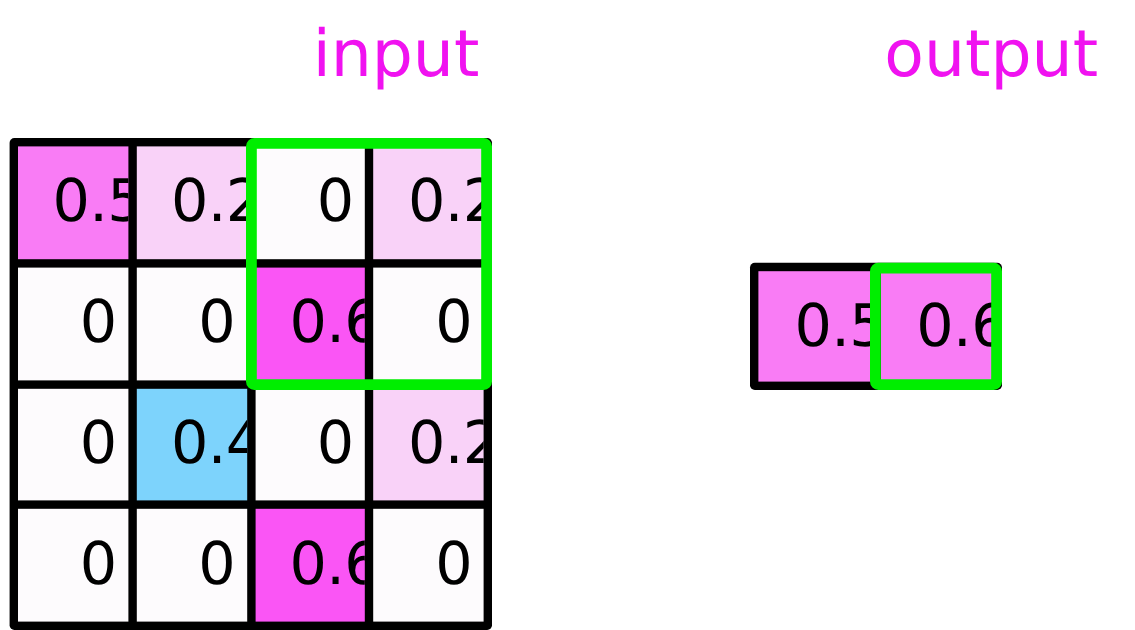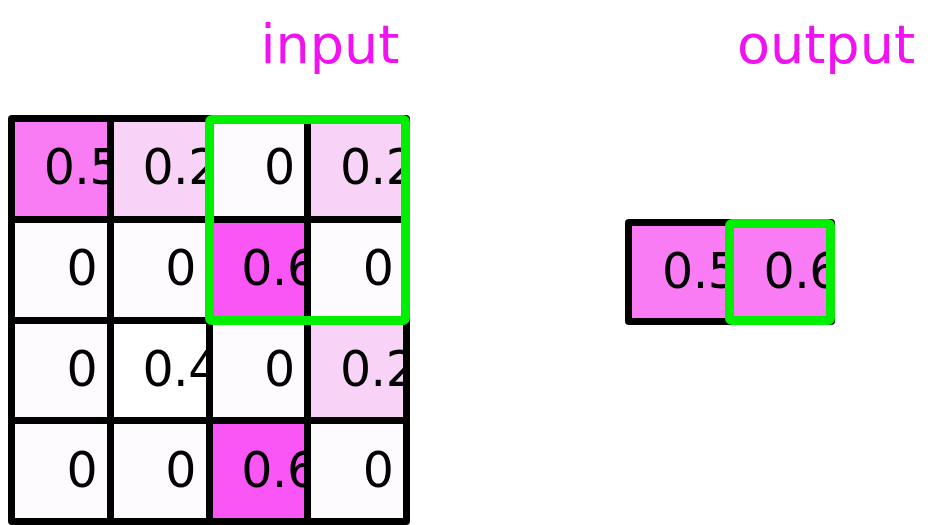--- a/index.html
+++ b/index.html
@@ -155,21 +155,21 @@
       </div>
       <div class="cell" style="background: rgb(250, 85, 245);">
         <span class="val">0.6</span>
       </div>
       <div class="cell" style="background: rgb(253, 251, 253);">
         <span class="val">0</span>
       </div>
       <div class="cell" style="background: rgb(253, 251, 253);">
         <span class="val">0</span>
       </div>
-      <div class="cell" style="background: #ffffff;">
+      <div class="cell" style="background: #7dd3fc;">
         <span class="val">0.4</span>
       </div>
       <div class="cell" style="background: rgb(253, 251, 253);">
         <span class="val">0</span>
       </div>
       <div class="cell" style="background: rgb(249, 210, 248);">
         <span class="val">0.2</span>
       </div>
       <div class="cell" style="background: rgb(253, 251, 253);">
         <span class="val">0</span>

